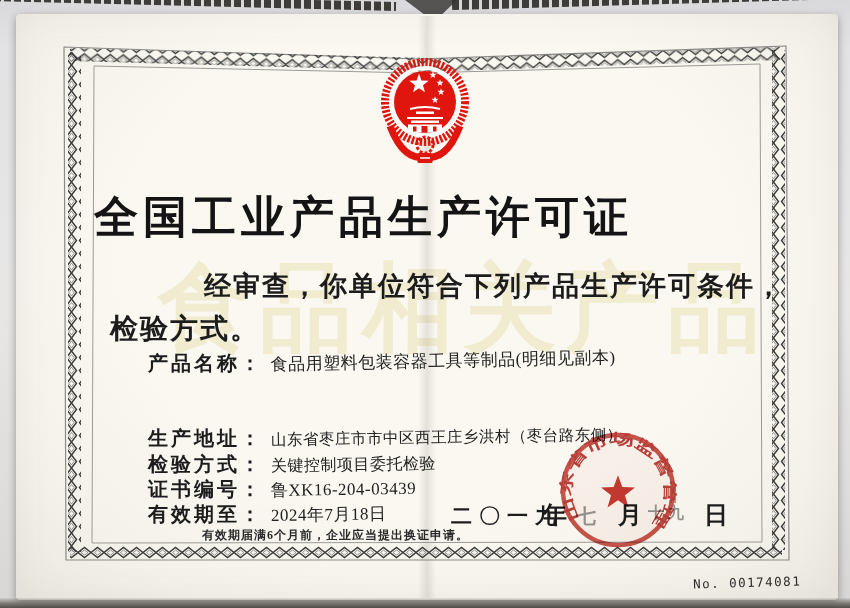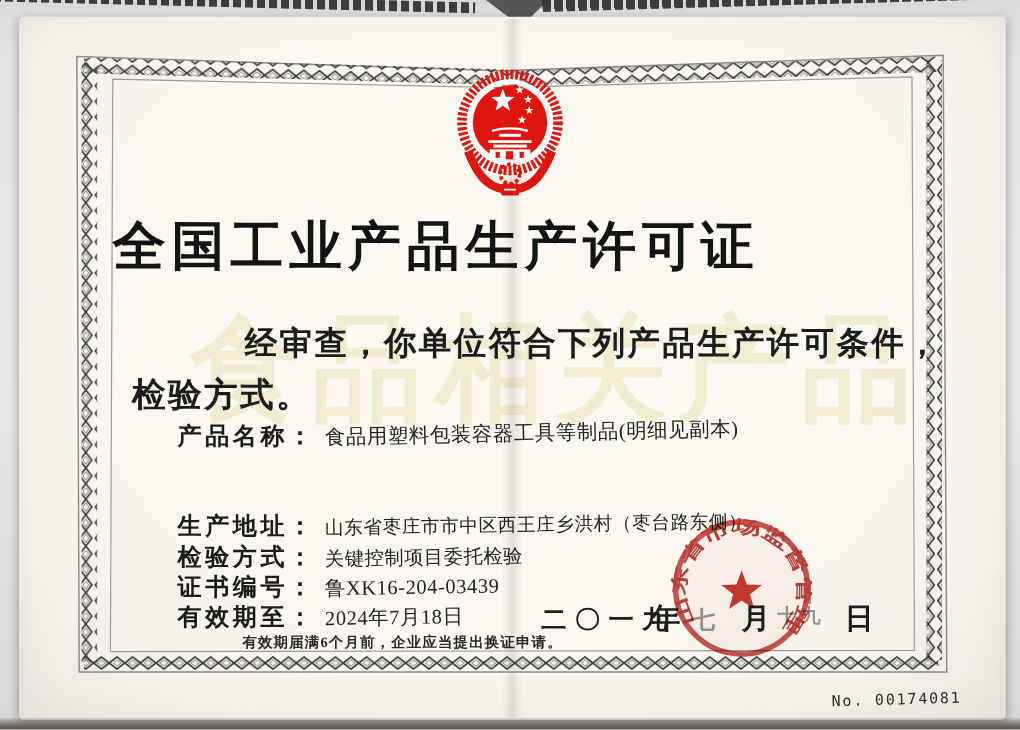--- a/index.html
+++ b/index.html
@@ -23,21 +23,21 @@
     background:linear-gradient(90deg,transparent,rgba(110,105,95,.16) 50%,transparent);}
   .watermark{position:absolute;left:158px;top:246px;width:620px;font-size:92px;font-weight:700;
     letter-spacing:10px;color:rgba(205,188,75,.20);white-space:nowrap;
     font-family:"Liberation Sans","DejaVu Sans",sans-serif;transform:scaleY(1.05);}
   .frame-svg,.emblem-svg,.stamp-svg{position:absolute;}
   .frame-svg{left:0;top:0;}
   .emblem-svg{left:377px;top:58px;}
   .stamp-svg{left:558px;top:431px;mix-blend-mode:multiply;opacity:.92;}
   
   .t{position:absolute;white-space:nowrap;}
-  .title{left:0;top:176px;width:727px;text-align:center;font-size:44px;font-weight:800;letter-spacing:5px;
+  .title{left:0;top:188px;width:727px;text-align:center;font-size:44px;font-weight:800;letter-spacing:5px;
     font-family:"Liberation Sans","DejaVu Sans",sans-serif;color:#141414;}
   .company{left:139px;top:238px;font-size:19px;letter-spacing:1px;color:#242424;}
   .body1{left:204px;top:268px;font-size:27px;font-weight:700;letter-spacing:2px;}
   .body2{left:110px;top:310px;font-size:28px;font-weight:700;letter-spacing:2px;}
   .row{position:absolute;left:148px;white-space:nowrap;}
   .row .lab{display:inline-block;font-size:20px;font-weight:700;letter-spacing:3px;vertical-align:baseline;text-align:right;}
   .row .val{display:inline-block;margin-left:8px;font-size:16px;letter-spacing:.5px;color:#222;
     transform:rotate(-.9deg);transform-origin:left bottom;}
   .row0{top:350px;} .row0 .val{font-size:17px;transform:rotate(-1.2deg);}
   .row1{top:400px;} .row1 .val{font-size:15px;}

